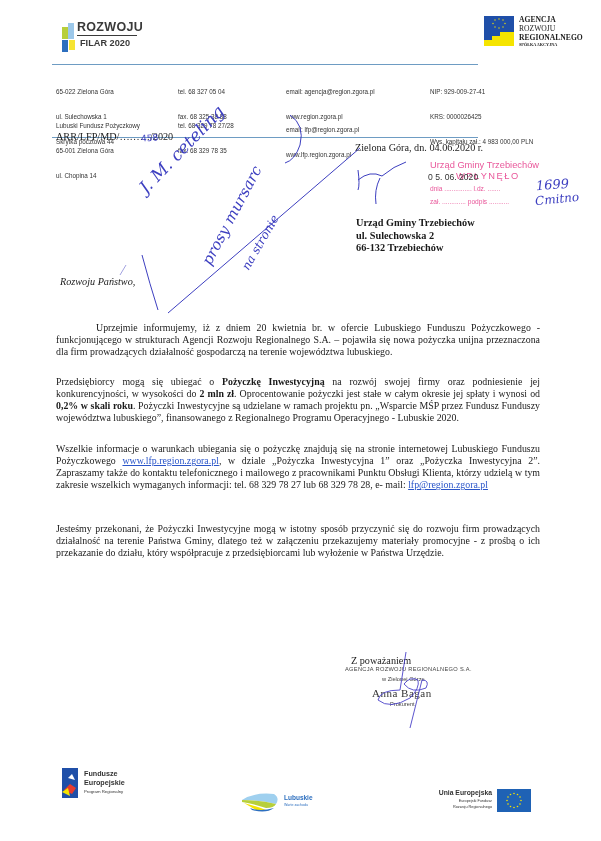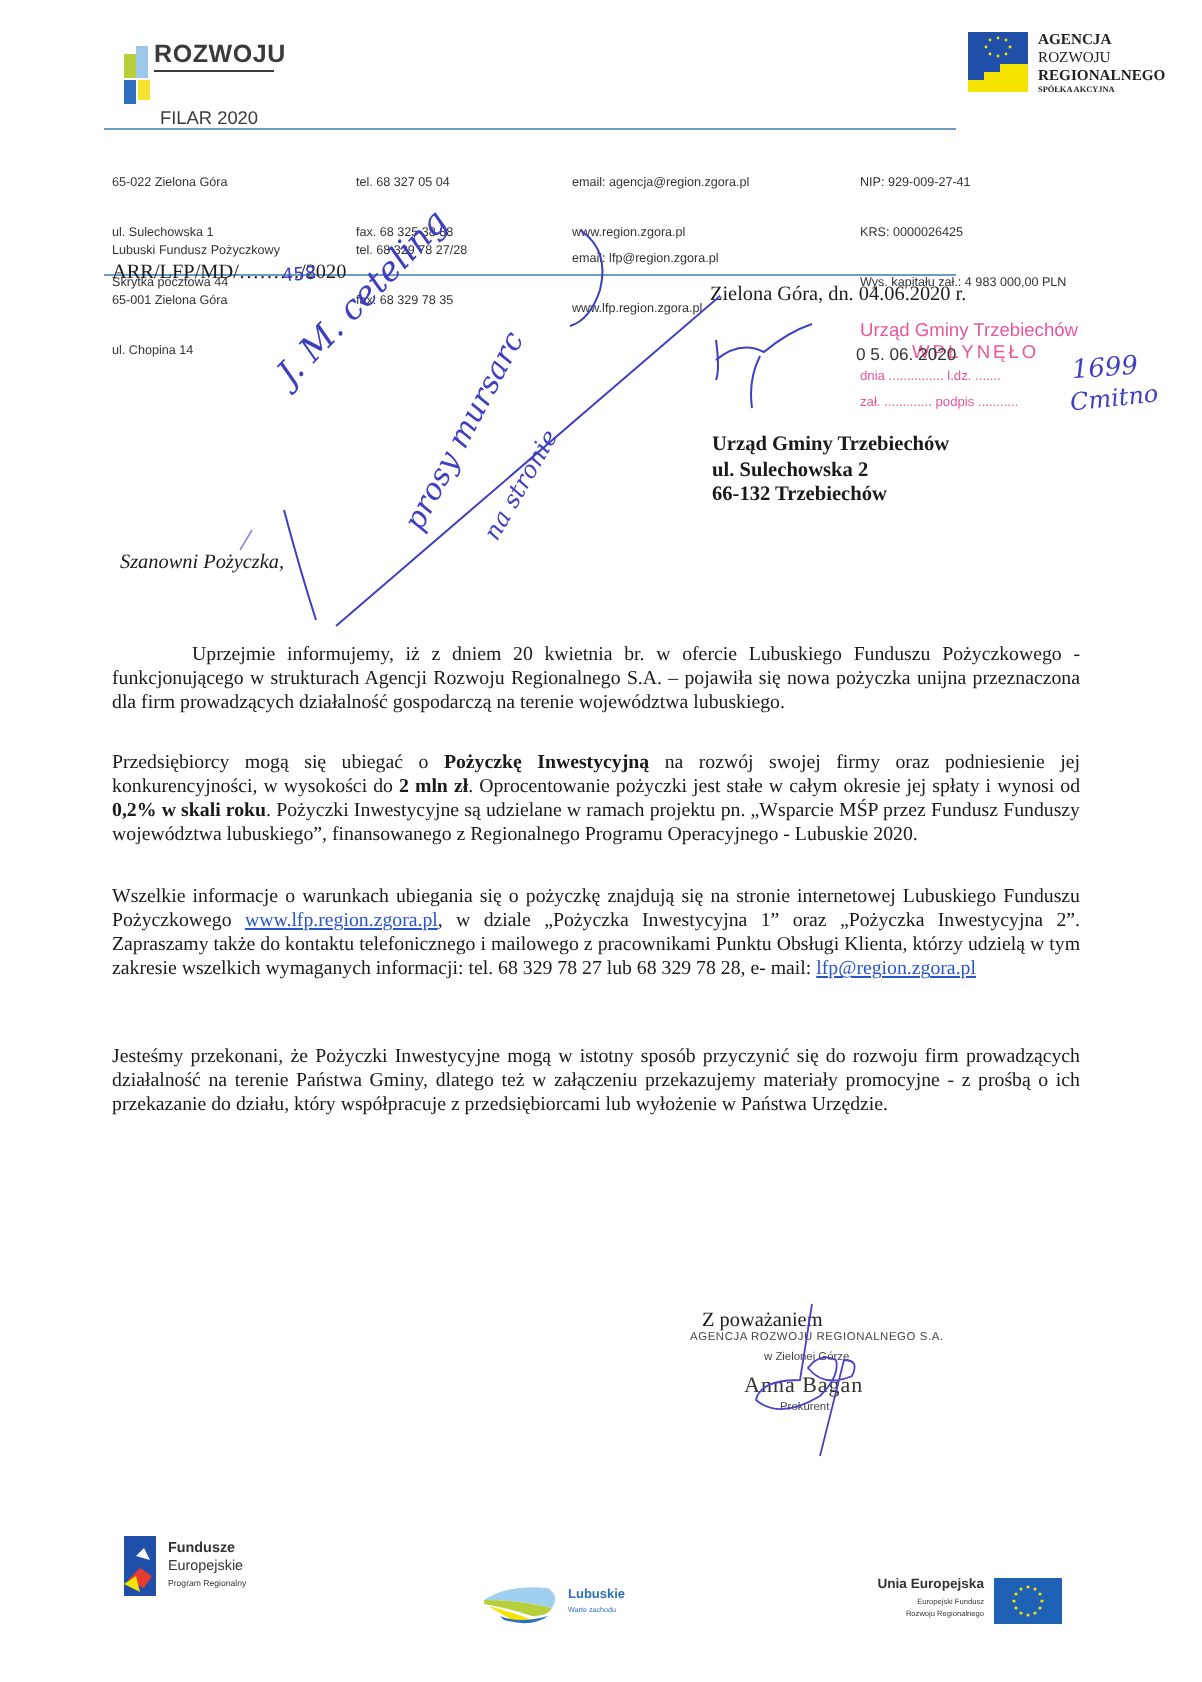--- a/index.html
+++ b/index.html
@@ -19,21 +19,21 @@
 
 <div class="abs" style="left:60px; top:20px; width:80px; height:34px;">
   <svg width="18" height="32" style="position:absolute; left:0; top:1px;">
     <rect x="2" y="6" width="6" height="12" fill="#b8cf3a"></rect>
     <rect x="8" y="2" width="6" height="16" fill="#9cc8ea"></rect>
     <rect x="2" y="19" width="6" height="12" fill="#2d6fbf"></rect>
     <rect x="9" y="19" width="6" height="10" fill="#f6e431"></rect>
   </svg>
   <div class="sans" style="position:absolute; left:17px; top:0px; font-size:12.5px; font-weight:bold; color:#3a3a3a; letter-spacing:0.3px;">ROZWOJU</div>
   <div style="position:absolute; left:17px; top:15px; width:60px; height:1.2px; background:#3a3a3a;"></div>
-  <div class="sans" style="position:absolute; left:20px; top:18px; font-size:9.2px; color:#3a3a3a; font-weight:normal;margin-top:16px;">FILAR 2020</div>
+  <div class="sans" style="position:absolute; left:20px; top:18px; font-size:9.2px; color:#3a3a3a; font-weight:bold;">FILAR 2020</div>
 </div>
 
 <div class="abs" style="left:436px; top:15px; width:150px; height:36px;margin-left:48px;">
   <svg width="30" height="30" style="position:absolute; left:0; top:1px;">
     <rect x="0" y="0" width="30" height="30" fill="#1f4fa8"></rect>
     <path d="M0 30 L0 24 L8 24 L8 20 L16 20 L16 16 L30 16 L30 30 Z" fill="#f5e400"></path>
     <g fill="#f5e400">
       <circle cx="15" cy="3" r="0.7"></circle>
         <circle cx="19" cy="4" r="0.7"></circle>
         <circle cx="21" cy="7.5" r="0.7"></circle>
@@ -117,21 +117,21 @@
 <svg class="hand" width="260" height="200" style="left:100px; top:115px;">
   <path d="M8 208 L250 0" stroke="#3d3fc0" stroke-width="1" fill="none" transform="translate(60,-10)"></path>
   <path d="M42 140 Q50 170 58 195" stroke="#3d3fc0" stroke-width="1" fill="none"></path>
   <path d="M20 160 L26 150" stroke="#8a8ad8" stroke-width="0.8" fill="none"></path>
   <path d="M190 0 Q205 10 200 30 Q195 45 185 48" stroke="#3d3fc0" stroke-width="1" fill="none"></path>
 </svg>
 <div class="abs" style="left:142px; top:180px; font-size:17px; color:#3d3fc0; font-family:'DejaVu Serif', serif; font-style:italic; transform:rotate(-46deg); transform-origin:left center; white-space:nowrap;">J. M. ceteling</div>
 <div class="abs" style="left:206px; top:255px; font-size:15px; color:#3d3fc0; font-family:'DejaVu Serif', serif; font-style:italic; transform:rotate(-62deg); transform-origin:left center; white-space:nowrap;">prosy mursarc</div>
 <div class="abs" style="left:245px; top:262px; font-size:12px; color:#3d3fc0; font-family:'DejaVu Serif', serif; font-style:italic; transform:rotate(-60deg); transform-origin:left center; white-space:nowrap;">na stronie</div>
 
-<div class="abs" style="left:60px; top:276px; font-size:10.2px; font-style:italic;">Szanowni Pożyczka,</div>
+<div class="abs" style="left:60px; top:276px; font-size:10.2px; font-style:italic;">Rozwoju Państwo,</div>
 
 <div class="para" style="top:322px; text-indent:40px;"><span>Uprzejmie informujemy, iż z dniem 20 kwietnia br. w ofercie Lubuskiego Funduszu Pożyczkowego - funkcjonującego w strukturach Agencji Rozwoju Regionalnego S.A. – pojawiła się nowa pożyczka unijna przeznaczona dla firm prowadzących działalność gospodarczą na terenie województwa lubuskiego.</span></div>
 
 <div class="para" style="top:376px;"><span>Przedsiębiorcy mogą się ubiegać o </span><b>Pożyczkę Inwestycyjną</b><span> na rozwój swojej firmy oraz podniesienie jej konkurencyjności, w wysokości do </span><b>2 mln zł</b><span>. Oprocentowanie pożyczki jest stałe w całym okresie jej spłaty i wynosi od </span><b>0,2% w skali roku</b><span>. Pożyczki Inwestycyjne są udzielane w ramach projektu pn. „Wsparcie MŚP przez Fundusz Funduszy województwa lubuskiego”, finansowanego z Regionalnego Programu Operacyjnego - Lubuskie 2020.</span></div>
 
 <div class="para" style="top:443px;"><span>Wszelkie informacje o warunkach ubiegania się o pożyczkę znajdują się na stronie internetowej Lubuskiego Funduszu Pożyczkowego </span><span class="link">www.lfp.region.zgora.pl</span><span>, w dziale „Pożyczka Inwestycyjna 1” oraz „Pożyczka Inwestycyjna 2”. Zapraszamy także do kontaktu telefonicznego i mailowego z pracownikami Punktu Obsługi Klienta, którzy udzielą w tym zakresie wszelkich wymaganych informacji: tel.  68 329 78 27 lub 68 329 78 28, e- mail: </span><span class="link">lfp@region.zgora.pl</span></div>
 
 <div class="para" style="top:523px;"><span>Jesteśmy przekonani, że Pożyczki Inwestycyjne mogą w istotny sposób przyczynić się do rozwoju firm prowadzących działalność na terenie Państwa Gminy, dlatego też w załączeniu przekazujemy materiały promocyjne - z prośbą o ich przekazanie do działu, który współpracuje z przedsiębiorcami lub wyłożenie w Państwa Urzędzie.</span></div>
 
 <div class="abs" style="left:351px; top:631px; font-size:10.2px;margin-top:24px;">Z poważaniem</div>
@@ -145,21 +145,21 @@
 </svg>
 
 <div class="abs" style="left:62px; top:768px; width:110px; height:32px;">
   <svg width="18" height="30" style="position:absolute; left:0; top:0;">
     <rect x="0" y="0" width="16" height="30" fill="#1f4fa8"></rect>
     <path d="M2 22 L8 16 L14 20 L10 26 Z" fill="#e63b2e"></path>
     <path d="M0 24 L6 20 L8 28 Z" fill="#f5e400"></path>
     <path d="M6 10 L10 6 L13 12 Z" fill="#ffffff"></path>
   </svg>
   <div class="sans" style="position:absolute; left:22px; top:1px; font-size:7.2px; font-weight:bold; color:#333;">Fundusze</div>
-  <div class="sans" style="position:absolute; left:22px; top:10px; font-size:7.2px; font-weight:normal; color:#333;">Europejskie</div>
+  <div class="sans" style="position:absolute; left:22px; top:10px; font-size:7.2px; font-weight:bold; color:#333;">Europejskie</div>
   <div class="sans" style="position:absolute; left:22px; top:21px; font-size:4.3px; color:#333; white-space:nowrap;">Program Regionalny</div>
 </div>
 
 <div class="abs" style="left:240px; top:790px; width:100px; height:26px;">
   <svg width="40" height="24" style="position:absolute; left:0; top:0;">
     <path d="M2 10 Q14 2 34 4 Q40 8 36 14 Q20 10 2 10 Z" fill="#9fd0ef"></path>
     <path d="M2 10 Q20 10 36 14 Q34 18 26 18 Q14 14 2 12 Z" fill="#b7cf3a"></path>
     <path d="M4 13 Q16 16 26 20 Q22 22 16 20 Z" fill="#f5e400"></path>
     <path d="M10 18 Q20 22 34 18 Q26 24 12 20 Z" fill="#2d6fbf"></path>
   </svg>

